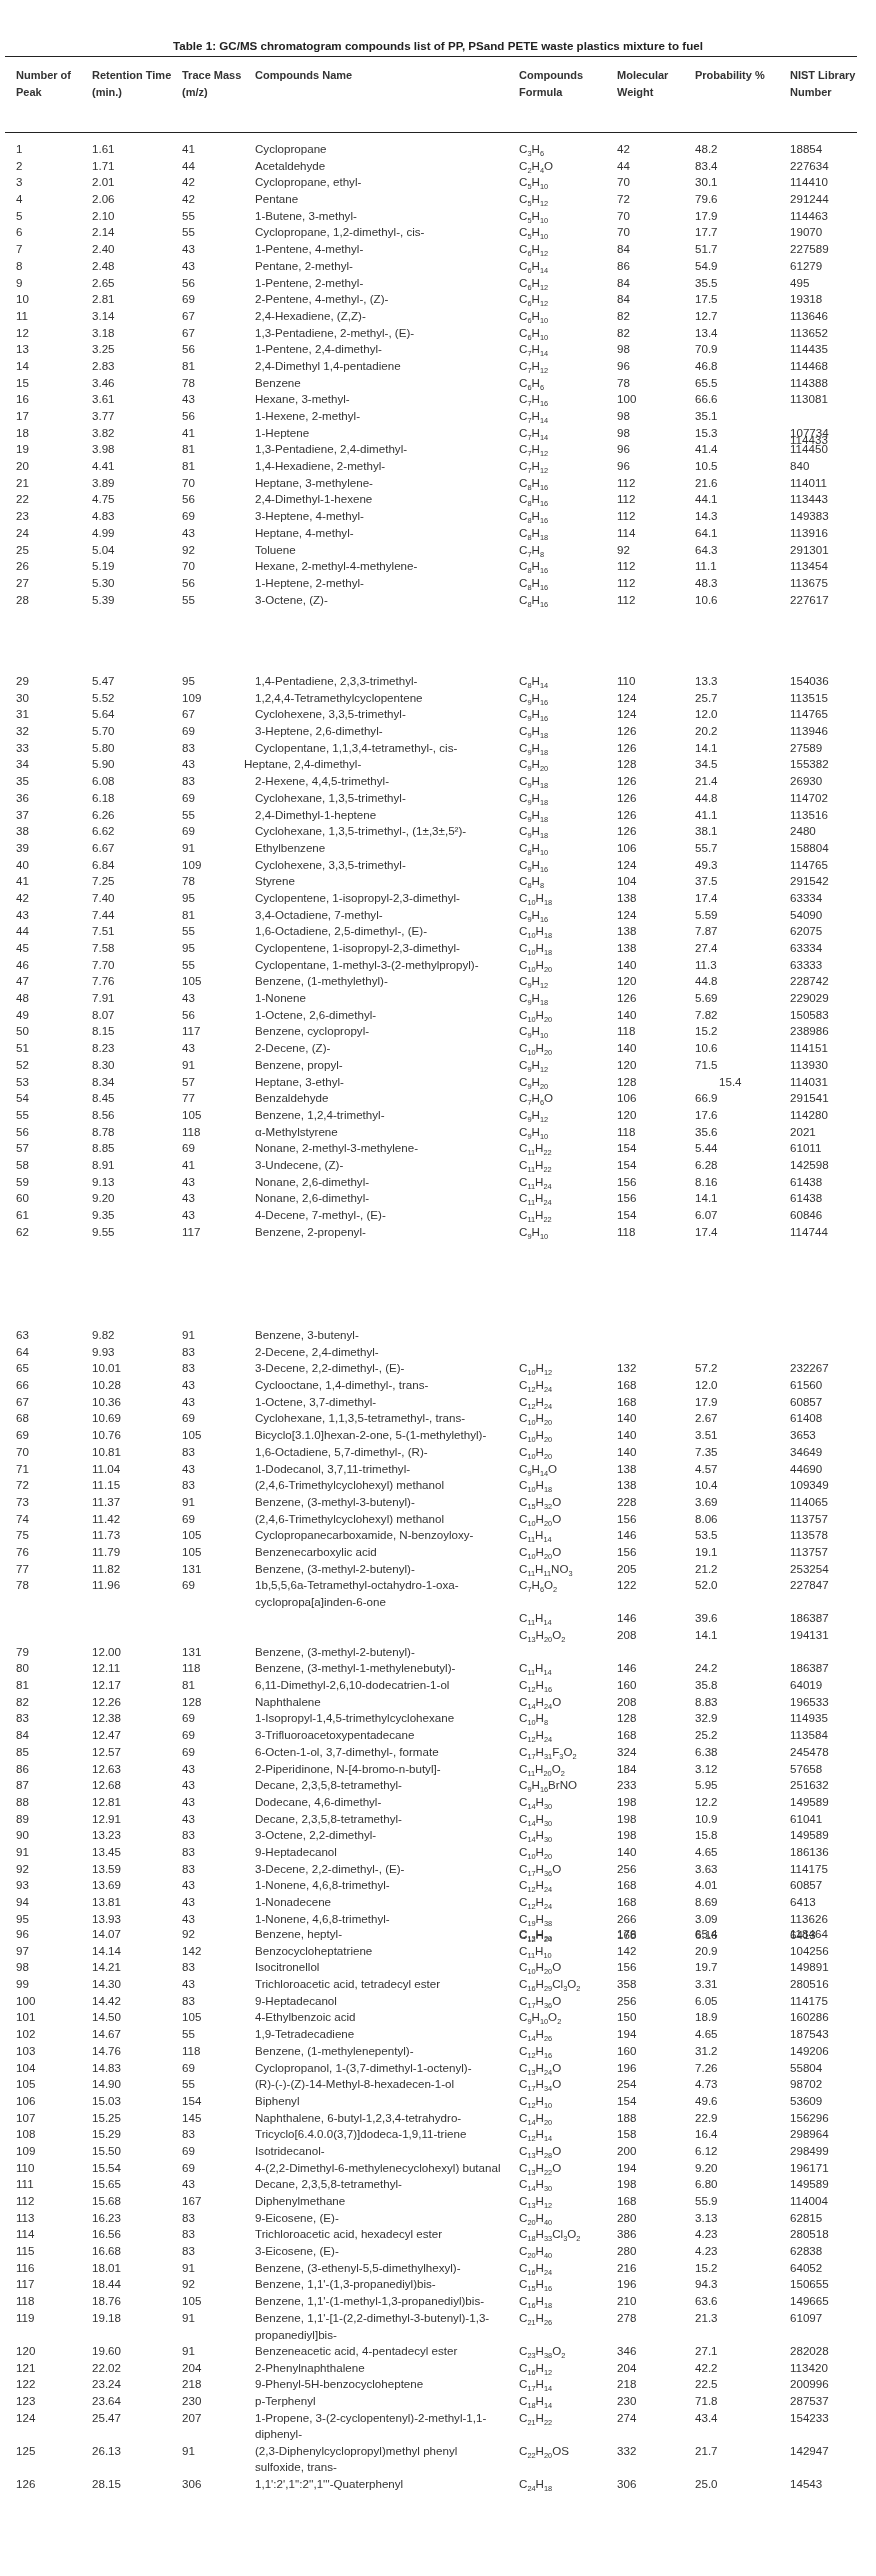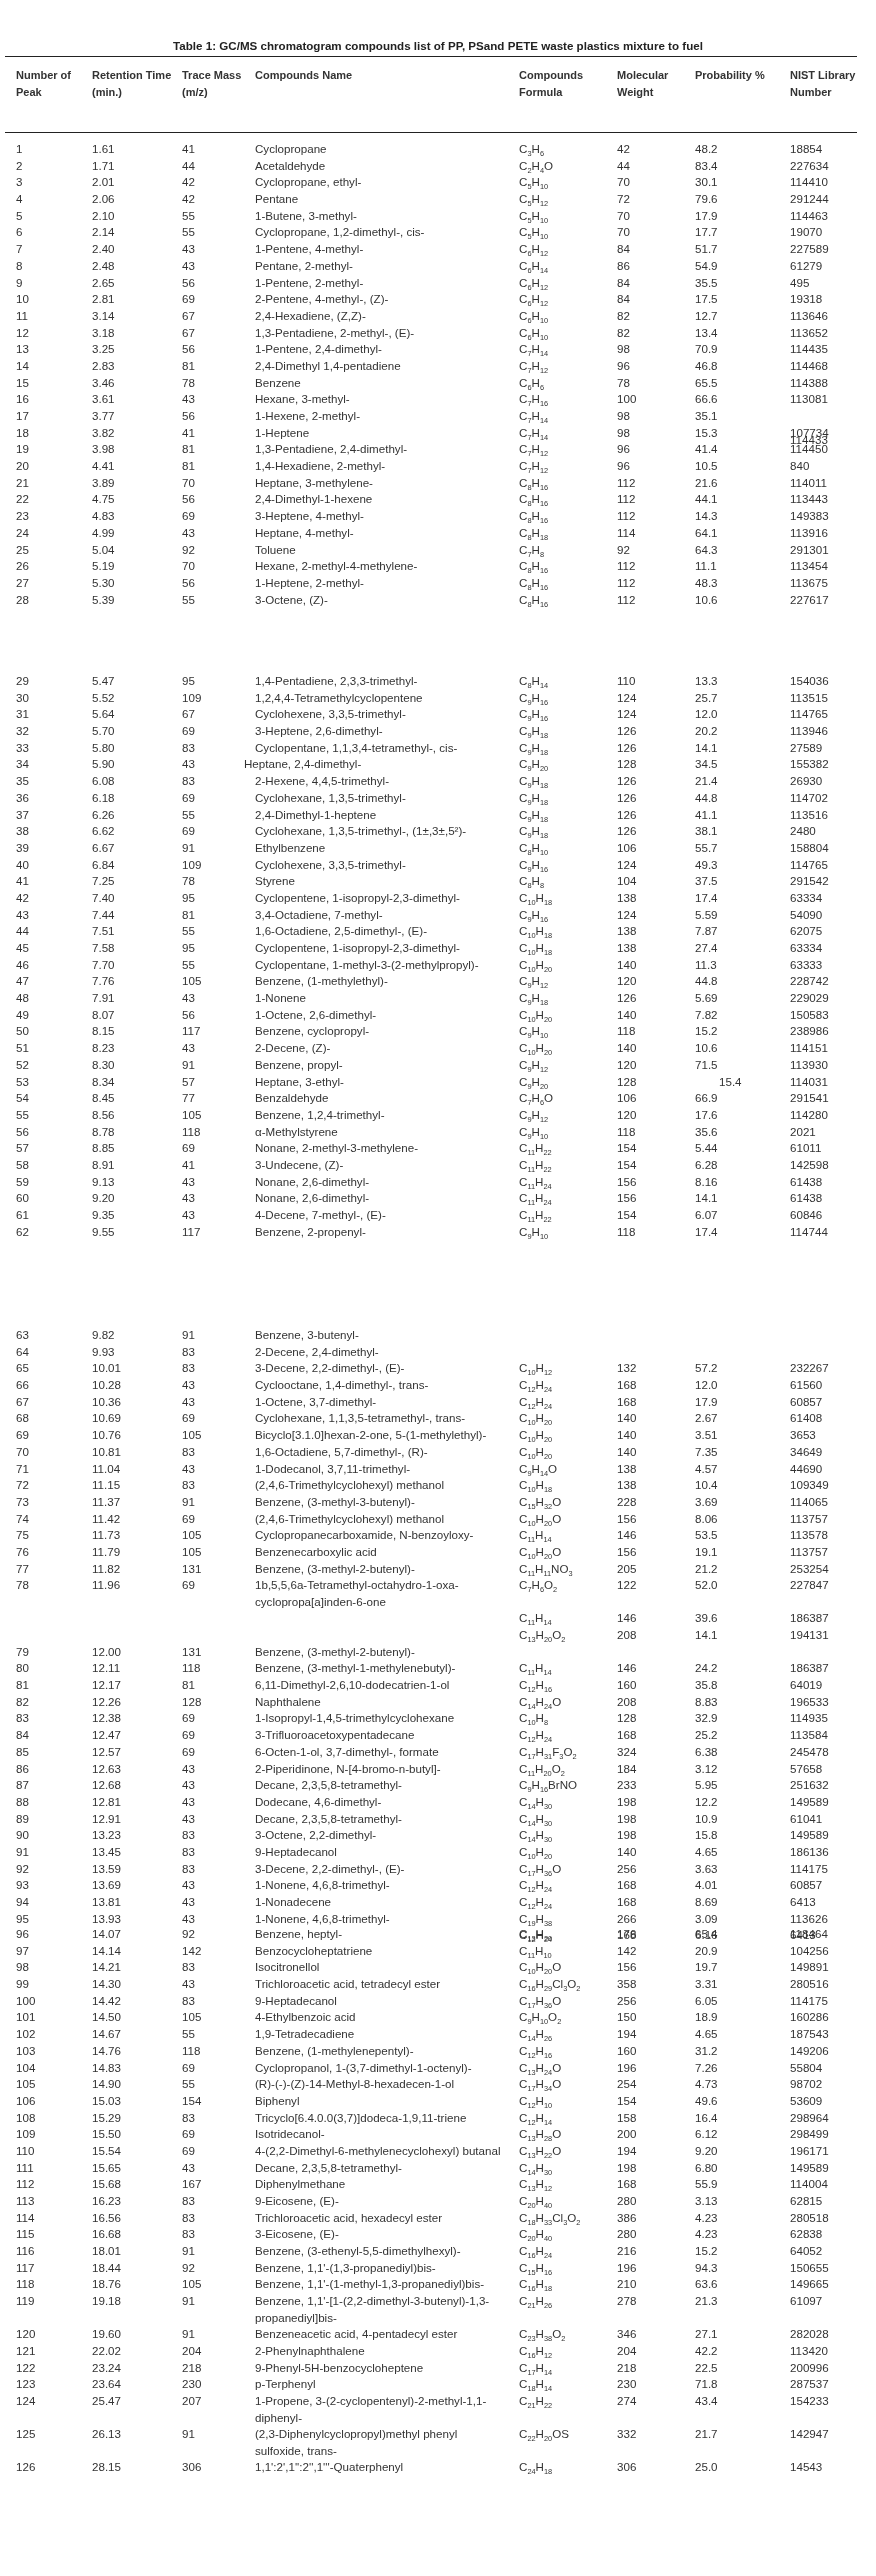--- a/index.html
+++ b/index.html
@@ -1130,20 +1130,30 @@
       <span class="c-peak" style="left: 16px;">106</span>
       <span class="c-rt" style="left: 92px;">15.03</span>
       <span class="c-tm" style="left: 182px;">154</span>
       <span class="c-name" style="left: 255px;">Biphenyl</span>
       <span class="c-form" style="left: 519px;">C<sub>12</sub>H<sub>10</sub></span>
       <span class="c-mw" style="left: 617px;">154</span>
       <span class="c-prob" style="left: 695px;">49.6</span>
       <span class="c-nist" style="left: 790px;">53609</span>
     </div>
     <div class="row">
+      <span class="c-peak" style="left: 16px;">107</span>
+      <span class="c-rt" style="left: 92px;">15.25</span>
+      <span class="c-tm" style="left: 182px;">145</span>
+      <span class="c-name" style="left: 255px;">Naphthalene, 6-butyl-1,2,3,4-tetrahydro-</span>
+      <span class="c-form" style="left: 519px;">C<sub>14</sub>H<sub>20</sub></span>
+      <span class="c-mw" style="left: 617px;">188</span>
+      <span class="c-prob" style="left: 695px;">22.9</span>
+      <span class="c-nist" style="left: 790px;">156296</span>
+    </div>
+    <div class="row">
       <span class="c-peak" style="left: 16px;">108</span>
       <span class="c-rt" style="left: 92px;">15.29</span>
       <span class="c-tm" style="left: 182px;">83</span>
       <span class="c-name" style="left: 255px;">Tricyclo[6.4.0.0(3,7)]dodeca-1,9,11-triene</span>
       <span class="c-form" style="left: 519px;">C<sub>12</sub>H<sub>14</sub></span>
       <span class="c-mw" style="left: 617px;">158</span>
       <span class="c-prob" style="left: 695px;">16.4</span>
       <span class="c-nist" style="left: 790px;">298964</span>
     </div>
     <div class="row">

